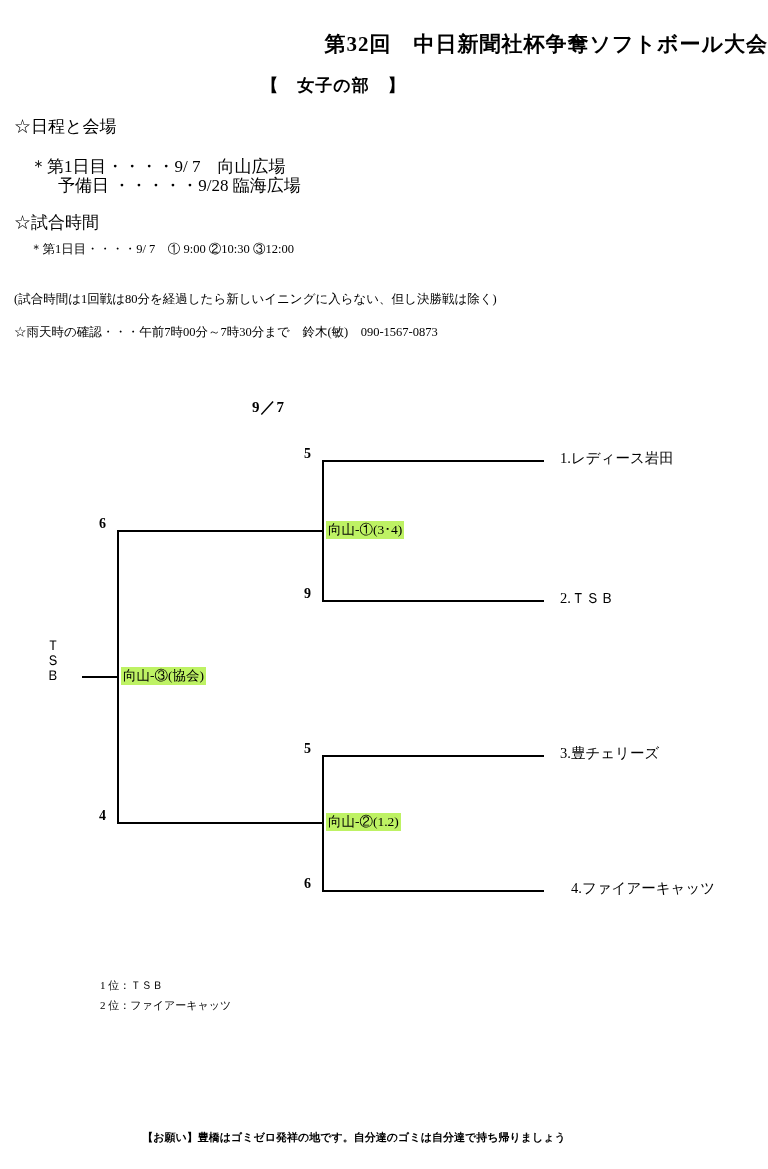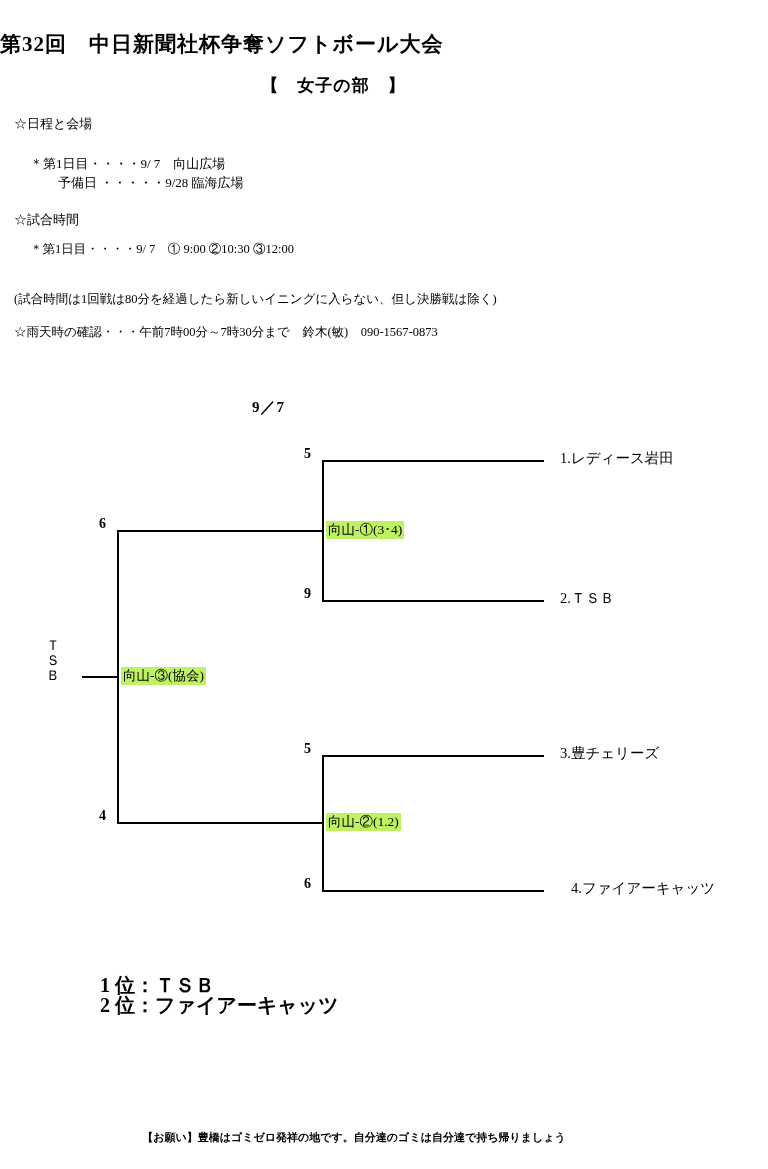--- a/index.html
+++ b/index.html
@@ -18,38 +18,38 @@
   .page {
     position: relative;
     width: 768px;
     height: 1169px;
   }
   .title {
     position: absolute;
     top: 30px;
     left: 0;
     width: 768px;
-    text-align: left;
+    text-align: right;
     font-size: 21px;
     font-weight: bold;
     letter-spacing: 1px;
   }
   .subtitle {
     position: absolute;
     top: 74px;
     left: 0;
     width: 667px;
     text-align: center;
     font-size: 17px;
     font-weight: bold;
     letter-spacing: 1px;
   }
   .info {
     position: absolute;
-    font-size: 13px;
+    font-size: 17px;
     white-space: nowrap;
   }
   .info.small {
     font-size: 12.5px;
   }
   .date-label {
     position: absolute;
     top: 398px;
     left: 252px;
     font-size: 15px;
@@ -95,24 +95,23 @@
     position: absolute;
     font-size: 14px;
     line-height: 15px;
     text-align: center;
     white-space: nowrap;
   }
   .results {
     position: absolute;
     top: 975px;
     left: 100px;
-    font-size: 20px;
+    font-size: 11px;
     line-height: 20px;
     white-space: nowrap;
-    font-weight: bold;
   }
   .footer {
     position: absolute;
     top: 1130px;
     left: 0;
     width: 708px;
     text-align: center;
     font-size: 11px;
     font-weight: bold;
   }

